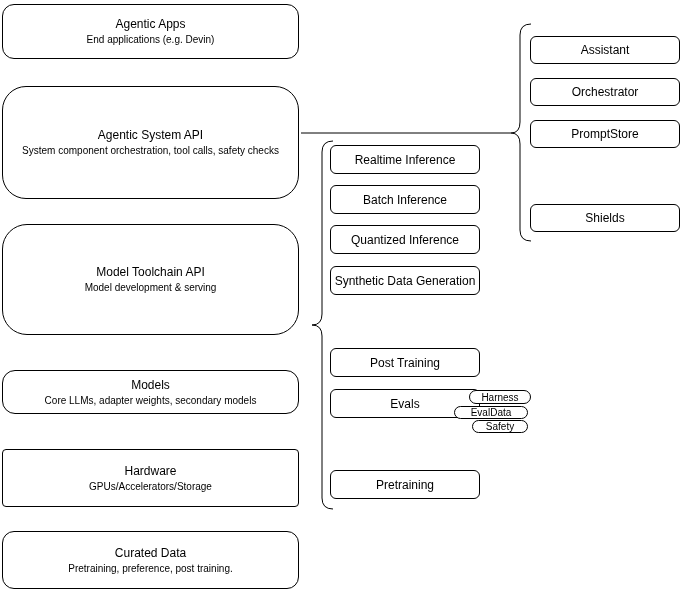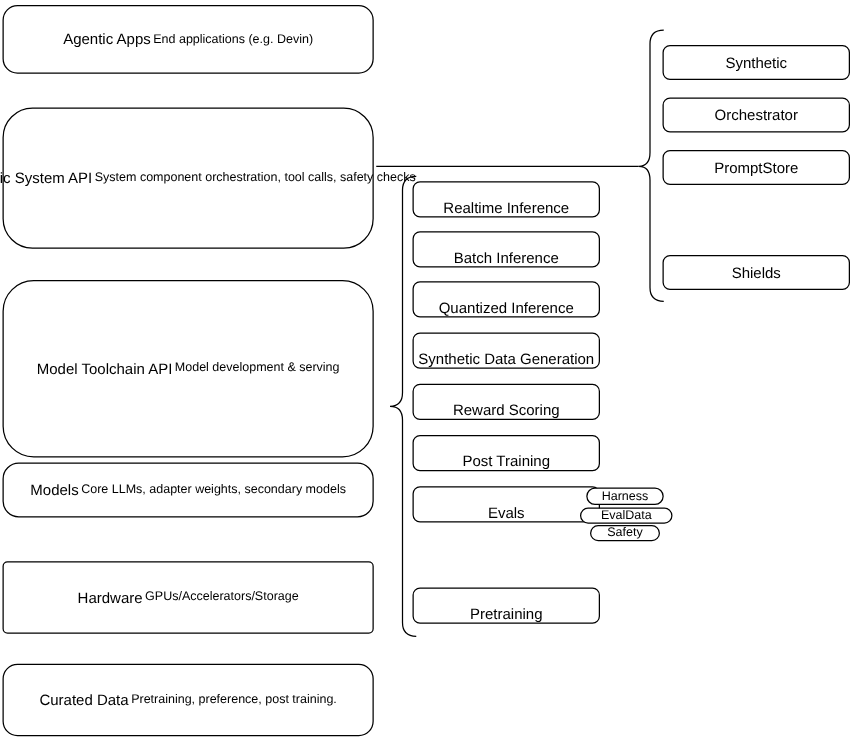--- a/index.html
+++ b/index.html
@@ -13,21 +13,21 @@
     overflow: hidden;
   }
   .layer-box {
     position: absolute;
     left: 2px;
     width: 297px;
     background: #ffffff;
     border: 1px solid #000000;
     box-sizing: border-box;
     display: flex;
-    flex-direction: row;
+    flex-direction: column;
     align-items: center;
     justify-content: center;
     text-align: center;
     gap: 2px;
     z-index: 2;
   }
   .layer-title { font-size: 12px; line-height: 15px; white-space: nowrap; }
   .layer-sub   { font-size: 10px; line-height: 12px; white-space: nowrap; }
 
   .node {
@@ -36,21 +36,21 @@
     border: 1px solid #000000;
     border-radius: 6px;
     box-sizing: border-box;
     display: flex;
     align-items: center;
     justify-content: center;
     font-size: 12px;
     white-space: nowrap;
     z-index: 2;
   }
-  .t-node { left: 330px; width: 150px; height: 29px; align-items: flex-end; }
+  .t-node { left: 330px; width: 150px; height: 29px; }
   .c-node { left: 530px; width: 150px; height: 28px; }
 
   .pill {
     position: absolute;
     background: #ffffff;
     border: 1px solid #000000;
     border-radius: 8px;
     box-sizing: border-box;
     display: flex;
     align-items: center;
@@ -84,21 +84,21 @@
   <div class="layer-box" style="top:4px;height:55px;border-radius:12px">
     <div class="layer-title">Agentic Apps</div>
     <div class="layer-sub">End applications (e.g. Devin)</div>
   </div>
 
   <div class="layer-box" style="top:86px;height:113px;border-radius:24px">
     <div class="layer-title">Agentic System API</div>
     <div class="layer-sub">System component orchestration, tool calls, safety checks</div>
   </div>
 
-  <div class="layer-box" style="top:224px;height:142px;border-radius:25px">
+  <div class="layer-box" style="top:224px;height:111px;border-radius:25px">
     <div class="layer-title">Model Toolchain API</div>
     <div class="layer-sub">Model development &amp; serving</div>
   </div>
 
   <div class="layer-box" style="top:370px;height:44px;border-radius:13px">
     <div class="layer-title">Models</div>
     <div class="layer-sub">Core LLMs, adapter weights, secondary models</div>
   </div>
 
   <div class="layer-box" style="top:449px;height:58px;border-radius:4px">
@@ -116,45 +116,42 @@
   </div>
   <div class="node t-node" style="top:185px">
     <span>Batch Inference</span>
   </div>
   <div class="node t-node" style="top:225px">
     <span>Quantized Inference</span>
   </div>
   <div class="node t-node" style="top:266px">
     <span>Synthetic Data Generation</span>
   </div>
-  <div class="node t-node" style="top:307px">
-    <span>Reward Scoring</span>
-  </div>
   <div class="node t-node" style="top:348px">
     <span>Post Training</span>
   </div>
   <div class="node t-node" style="top:389px">
     <span>Evals</span>
   </div>
   <div class="node t-node" style="top:470px">
     <span>Pretraining</span>
   </div>
 
   <div class="pill" style="left:469px;top:378px;width:62px;height:14px">
     <span>Harness</span>
   </div>
-  <div class="pill" style="left:464px;top:394px;width:74px;height:13px">
+  <div class="pill" style="left:454px;top:394px;width:74px;height:13px">
     <span>EvalData</span>
   </div>
   <div class="pill" style="left:472px;top:408px;width:56px;height:13px">
     <span>Safety</span>
   </div>
 
   <div class="node c-node" style="top:36px">
-    <span>Synthetic</span>
+    <span>Assistant</span>
   </div>
   <div class="node c-node" style="top:78px">
     <span>Orchestrator</span>
   </div>
   <div class="node c-node" style="top:120px">
     <span>PromptStore</span>
   </div>
   <div class="node c-node" style="top:204px">
     <span>Shields</span>
   </div>

